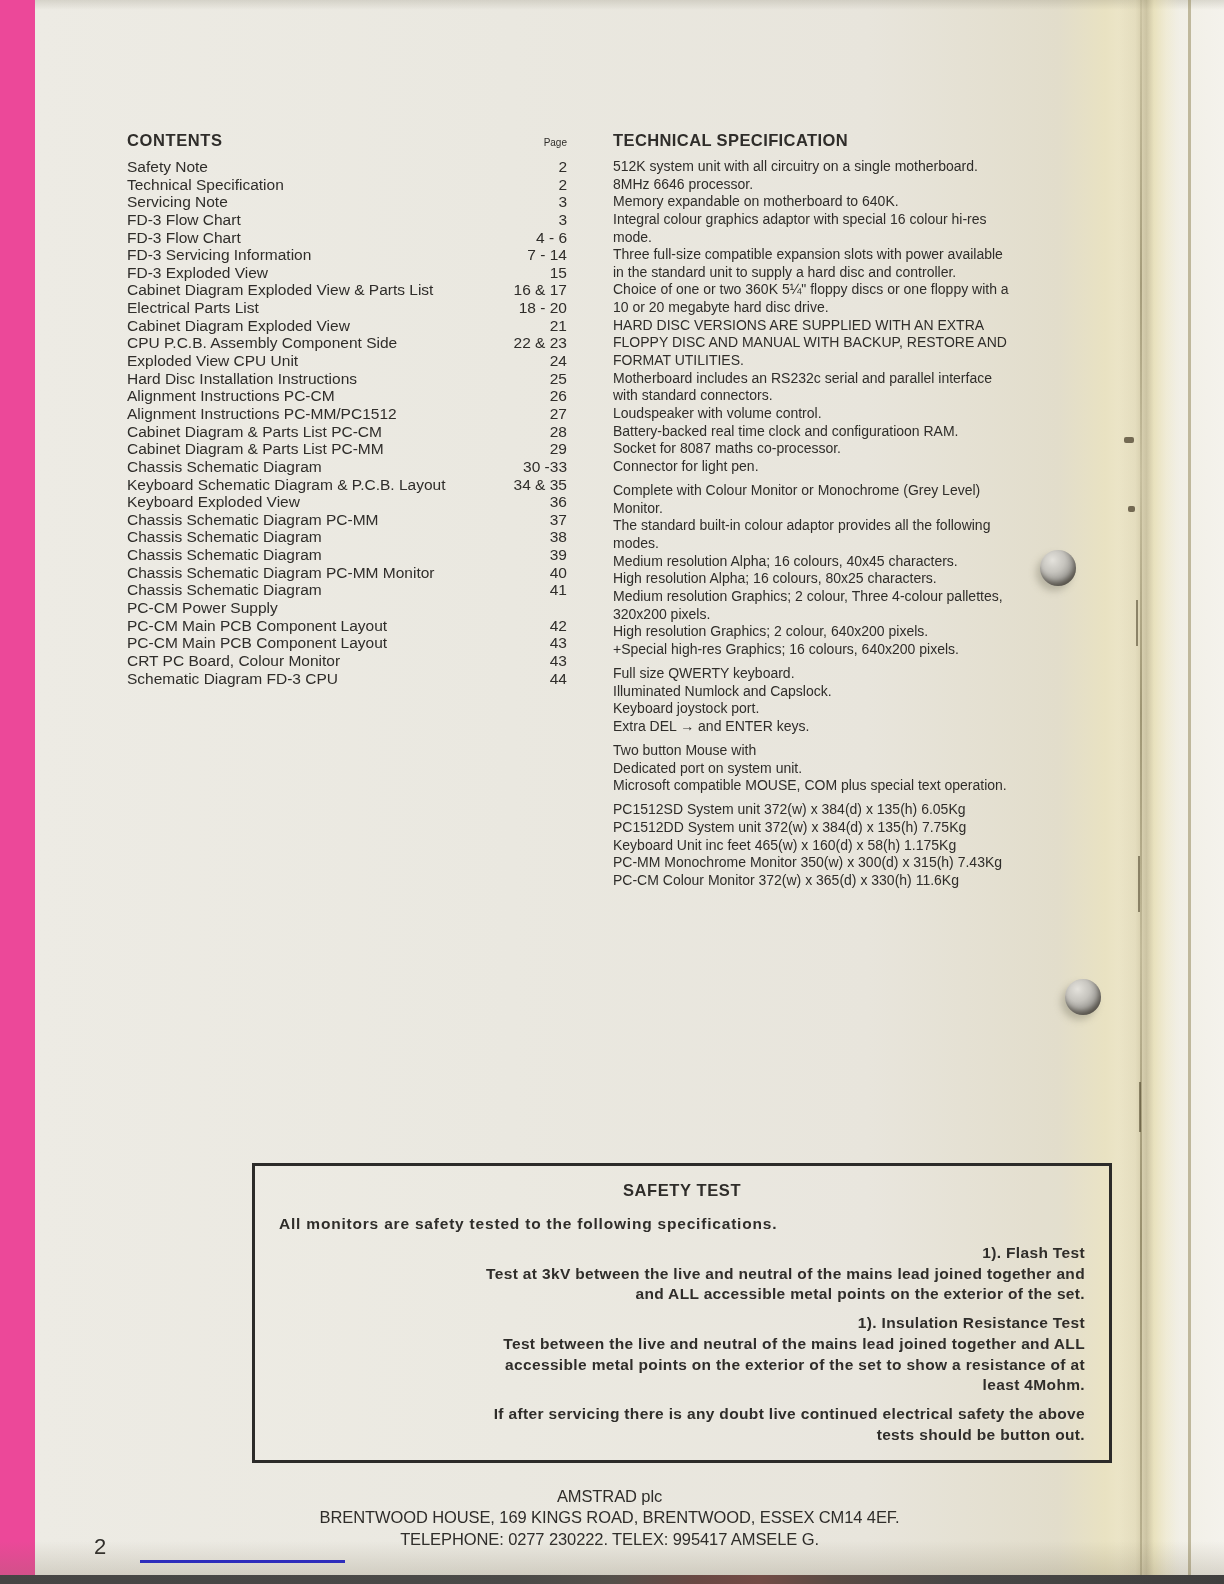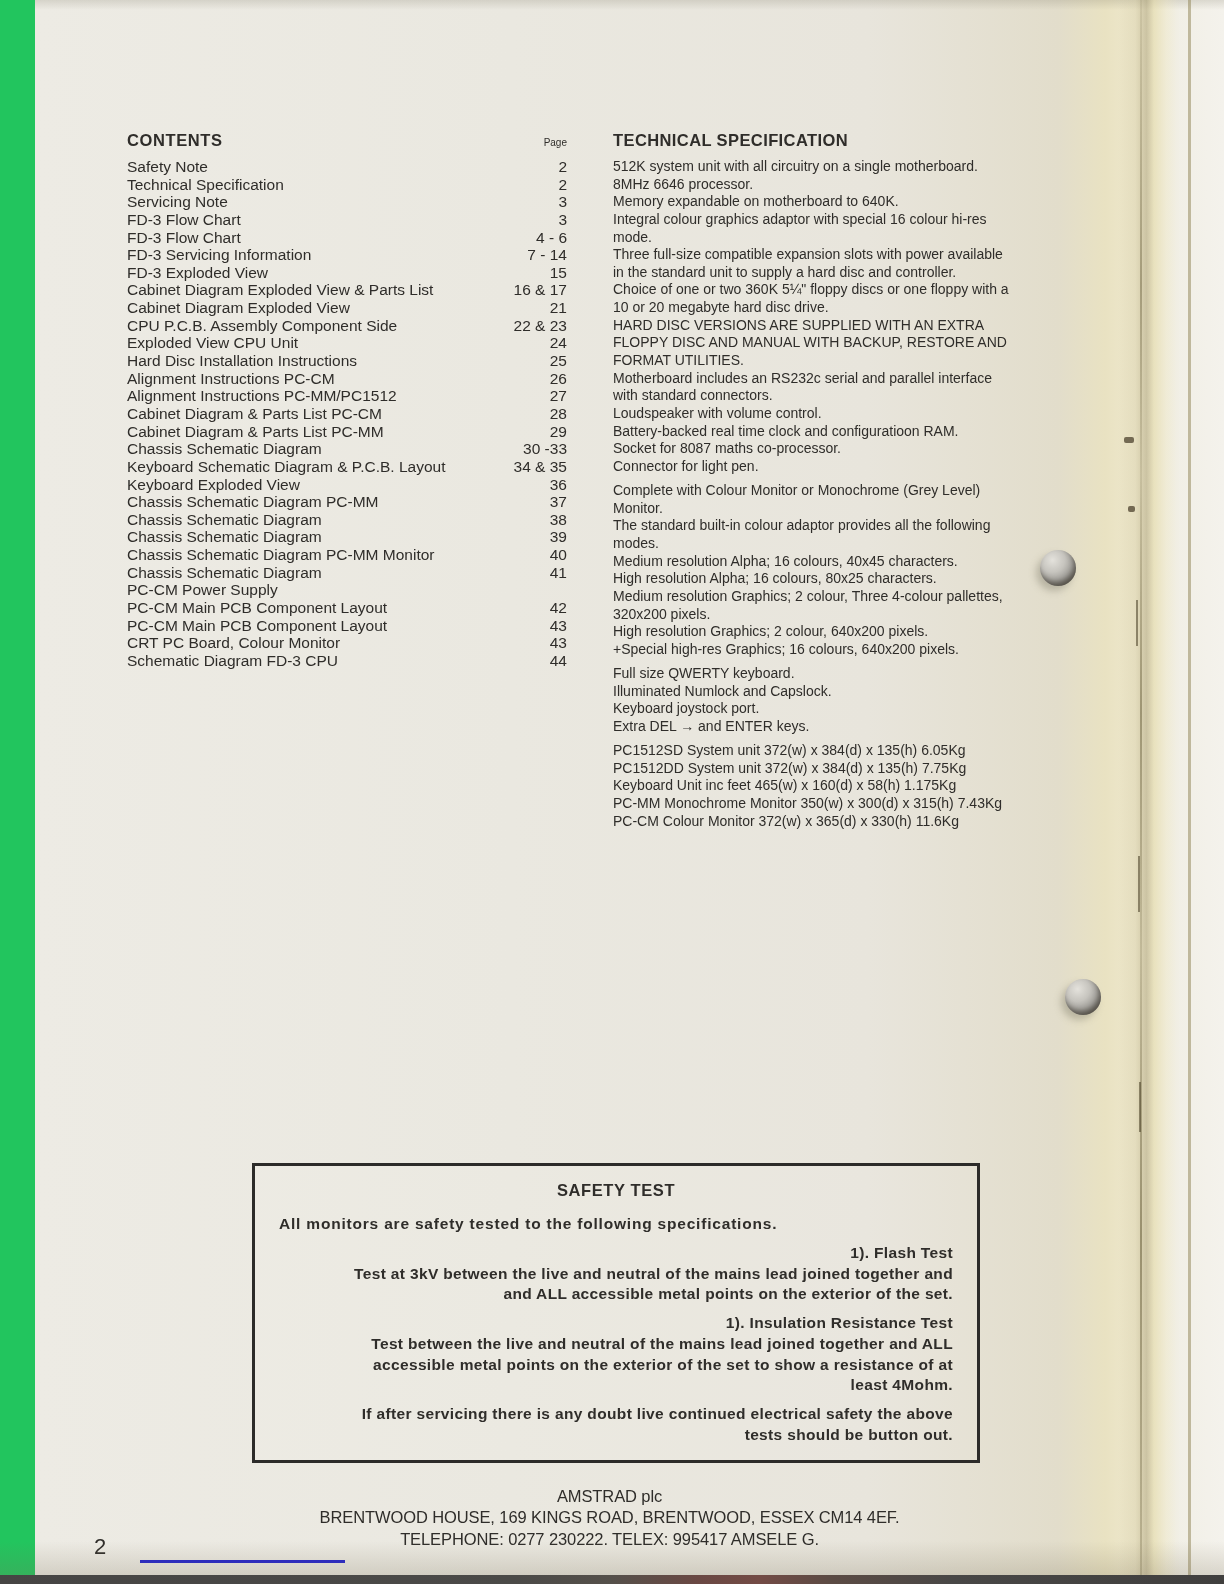--- a/index.html
+++ b/index.html
@@ -1,18 +1,18 @@
 <!DOCTYPE html>
 <html><head>
 <meta charset="utf-8">
 <style>
   html,body{margin:0;padding:0;background:#ffffff;}
   .scan{
     position:relative;width:1224px;height:1584px;overflow:hidden;
-    background:#22c55e;
+    background:#ec4899;
     font-family:"Liberation Sans","DejaVu Sans",sans-serif;
     color:#2f2d2a;
   }
   
   .page-bg{
     position:absolute;left:35px;top:0;right:0;bottom:0;
     background:linear-gradient(to right,
       #edebe4 0%, #eae8e0 40%, #e8e5dc 70%, #e2ddcb 86%,
       #e9e2c2 90%, #efe9cf 93%, #f1efe6 96%, #f4f2ec 100%);
   }
@@ -58,21 +58,21 @@
   .toc-label{overflow:visible;}
   .toc-page{text-align:right;}
 
   
   .spec{position:absolute;left:613px;top:131px;width:500px;}
   .spec-title{font-weight:bold;font-size:16.5px;letter-spacing:.4px;margin-bottom:8px;}
   .spec .para{margin-bottom:6.5px;}
   .spec .line, .toc .line{height:17.65px;font-size:14px;white-space:nowrap;}
 
   
-  .safety{position:absolute;left:252px;top:1163px;width:728px;height:300px;
+  .safety{position:absolute;left:252px;top:1163px;width:860px;height:300px;
     border:3px solid #2c2b29;box-sizing:border-box;background:rgba(255,255,255,.06);}
   .safety-title{text-align:center;font-weight:bold;font-size:16.5px;
     letter-spacing:.6px;margin-top:15px;}
   .safety-body{margin:14px 24px 0 24px;font-weight:bold;letter-spacing:.35px;}
   .safety-intro{font-size:15.5px;line-height:20.6px;letter-spacing:.8px;}
   .safety .para{margin-top:8.5px;text-align:right;}
   .safety .line{font-size:15.5px;line-height:20.6px;white-space:nowrap;}
 
   
   .footer{position:absolute;left:35px;right:40px;top:1486px;text-align:center;
@@ -143,20 +143,24 @@
         <div class="toc-row">
           <span class="toc-label">FD-3 Exploded View</span>
           <span class="toc-page">15</span>
         </div>
 
         <div class="toc-row">
           <span class="toc-label">Cabinet Diagram Exploded View &amp; Parts List</span>
           <span class="toc-page">16 &amp; 17</span>
         </div>
 
+        <div class="toc-row">
+          <span class="toc-label">Electrical Parts List</span>
+          <span class="toc-page">18 - 20</span>
+        </div>
 
         <div class="toc-row">
           <span class="toc-label">Cabinet Diagram Exploded View</span>
           <span class="toc-page">21</span>
         </div>
 
         <div class="toc-row">
           <span class="toc-label">CPU P.C.B. Assembly Component Side</span>
           <span class="toc-page">22 &amp; 23</span>
         </div>
@@ -296,20 +300,25 @@
           <div class="line">+Special high-res Graphics; 16 colours, 640x200 pixels.</div>
         </div>
 
         <div class="para">
           <div class="line">Full size QWERTY keyboard.</div>
           <div class="line">Illuminated Numlock and Capslock.</div>
           <div class="line">Keyboard joystock port.</div>
           <div class="line">Extra DEL → and ENTER keys.</div>
         </div>
 
+        <div class="para">
+          <div class="line">Two button Mouse with</div>
+          <div class="line">Dedicated port on system unit.</div>
+          <div class="line">Microsoft compatible MOUSE, COM plus special text operation.</div>
+        </div>
 
         <div class="para">
           <div class="line">PC1512SD System unit 372(w) x 384(d) x 135(h) 6.05Kg</div>
           <div class="line">PC1512DD System unit 372(w) x 384(d) x 135(h) 7.75Kg</div>
           <div class="line">Keyboard Unit inc feet 465(w) x 160(d) x 58(h) 1.175Kg</div>
           <div class="line">PC-MM Monochrome Monitor 350(w) x 300(d) x 315(h) 7.43Kg</div>
           <div class="line">PC-CM Colour Monitor 372(w) x 365(d) x 330(h) 11.6Kg</div>
         </div>
       </div>
   </div>

